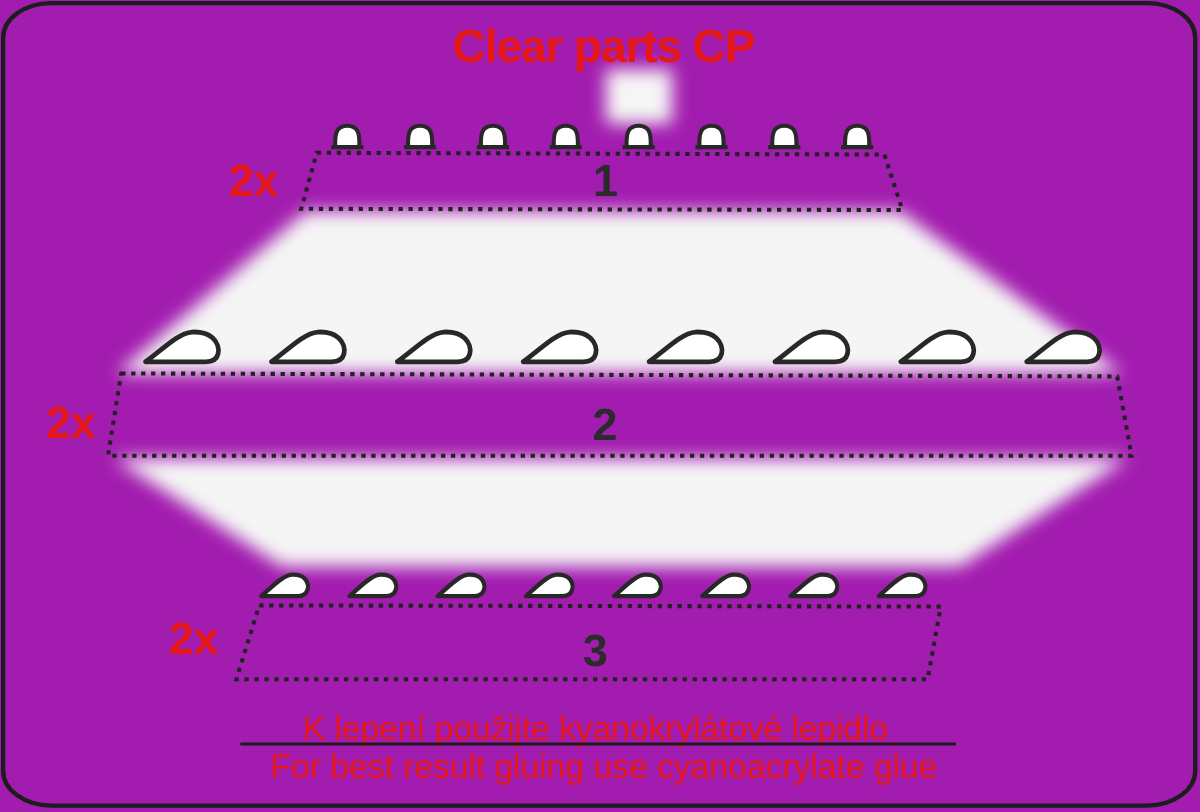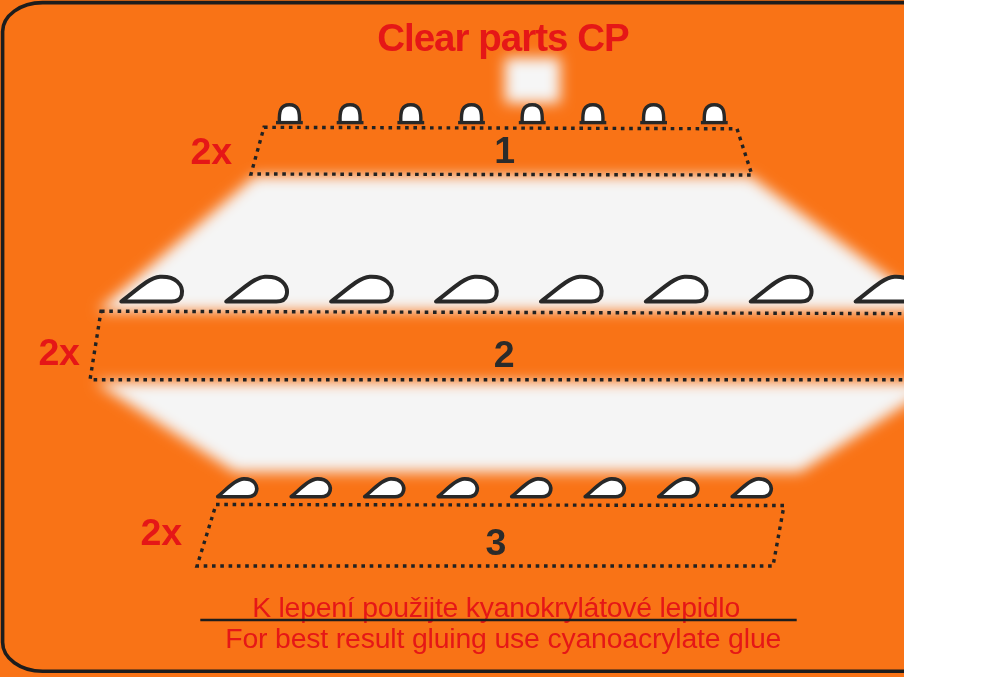--- a/index.html
+++ b/index.html
@@ -1,16 +1,16 @@
 <!DOCTYPE html>
 <html><head>
 <meta charset="utf-8">
 <style>
   html,body{margin:0;padding:0;background:#ffffff;}
-  #page{position:relative;width:904px;height:677px;background:#f97316;overflow:hidden;}
+  #page{position:relative;width:1000px;height:677px;background:#a21caf;overflow:hidden;}
   svg{display:block;}
   text{font-family:"Liberation Sans", sans-serif;}
 </style>
 </head>
 <body>
 <div id="page">
 <svg width="1000" height="677" viewBox="0 0 1000 677">
   <defs>
     <filter id="soft" x="-20%" y="-20%" width="140%" height="140%">
       <feGaussianBlur stdDeviation="7"></feGaussianBlur>

